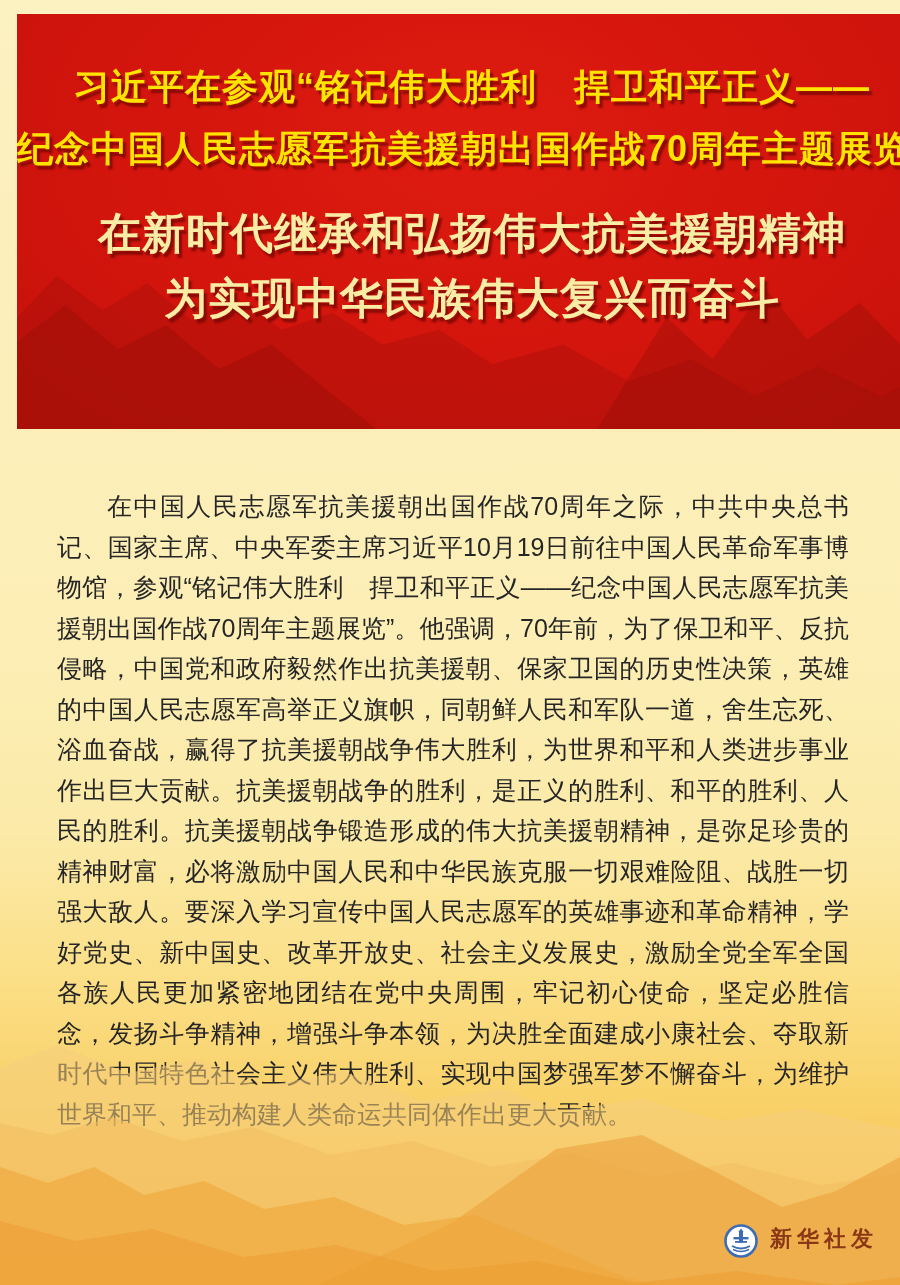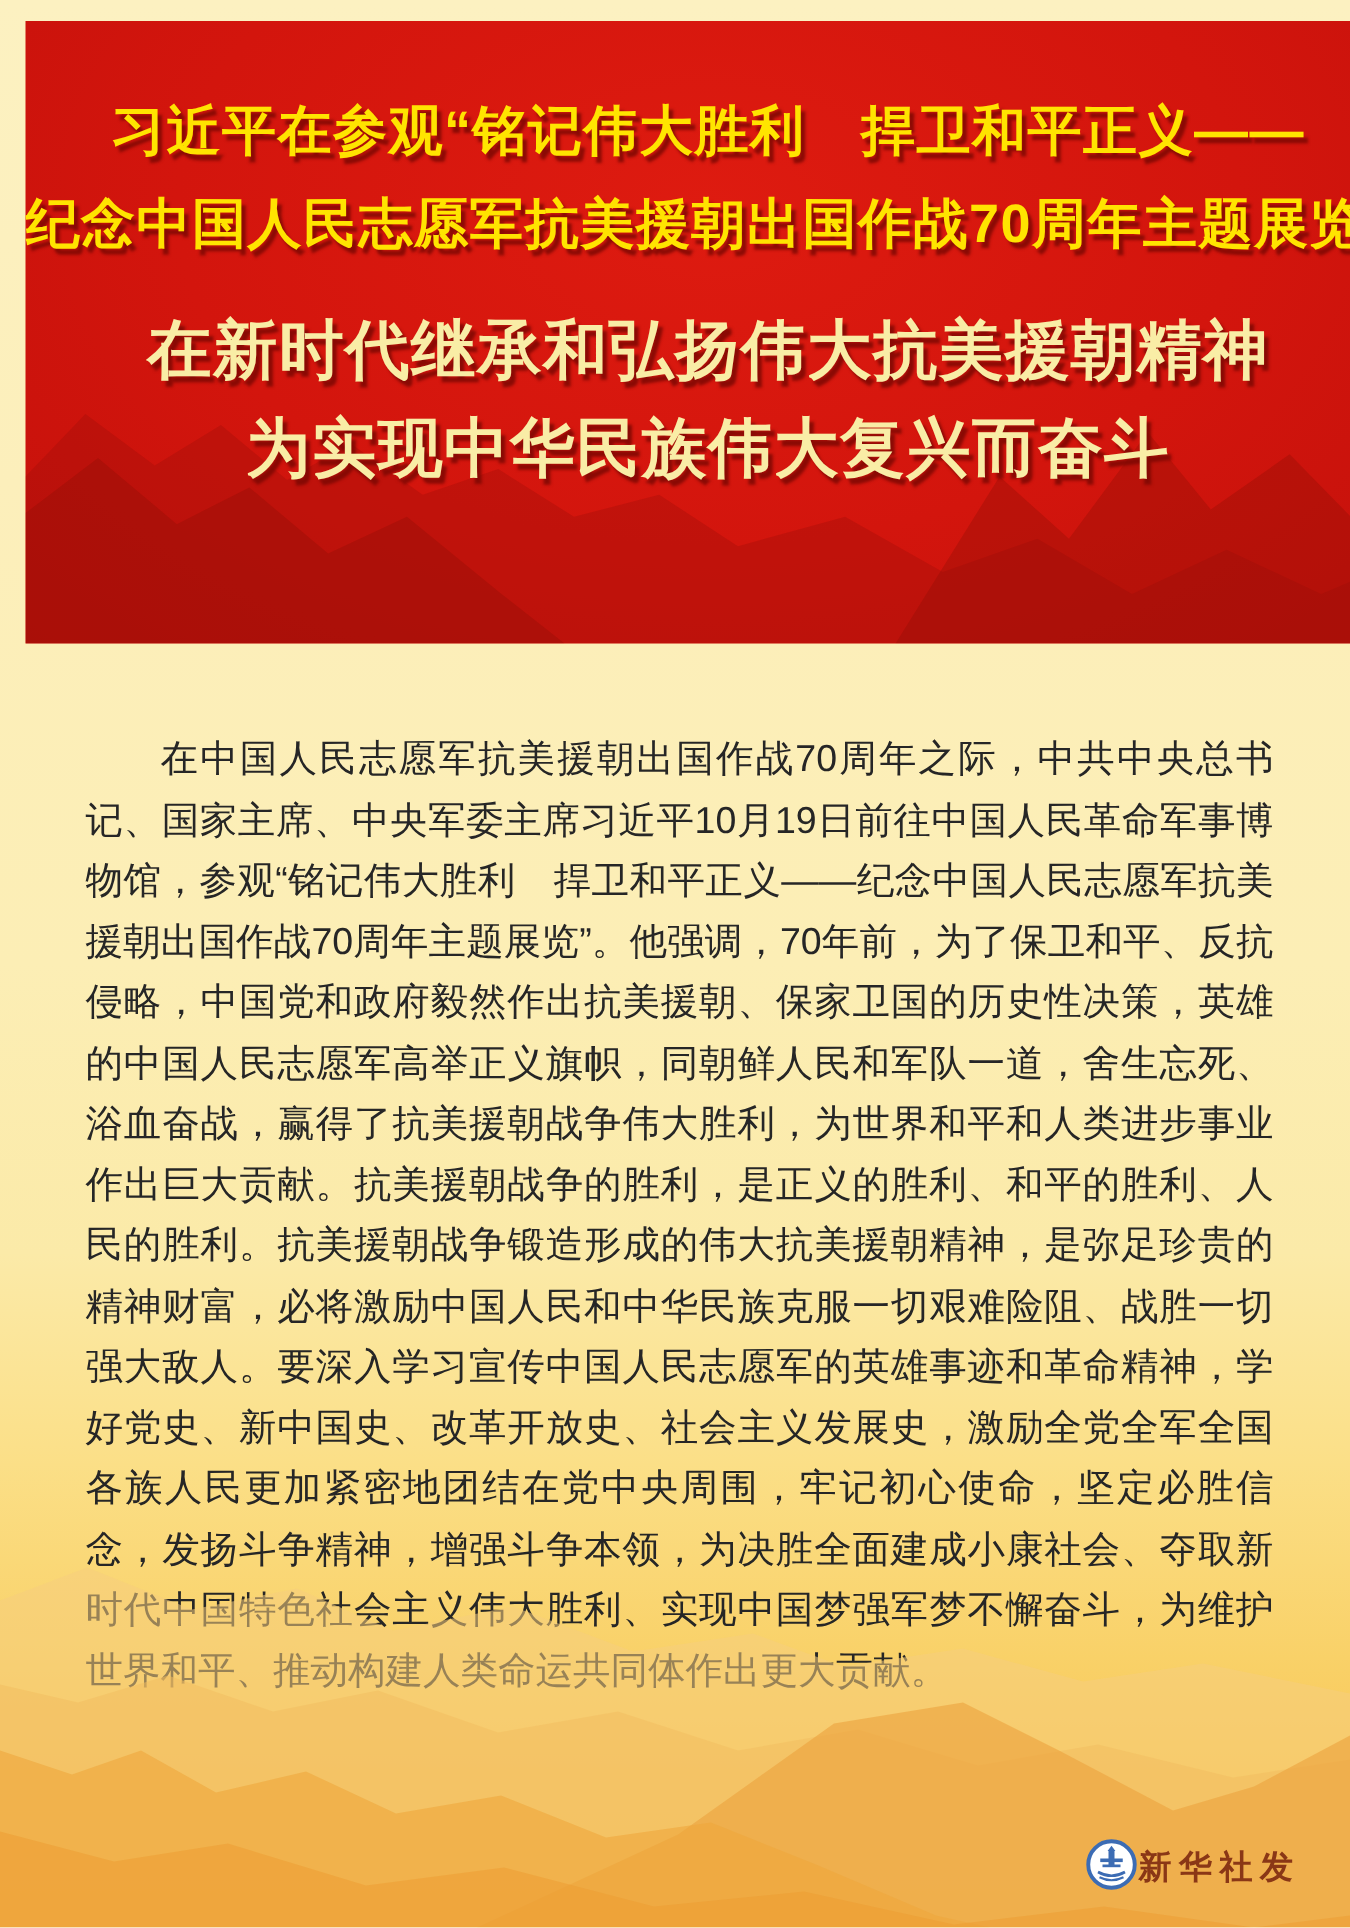--- a/index.html
+++ b/index.html
@@ -34,21 +34,21 @@
     position:absolute;left:57px;top:440px;width:792px;
     font-size:25px;line-height:40.5px;color:#262626;
     text-align:justify;text-justify:inter-ideograph;margin-top:46px;
   }
   #article p{margin:0;text-indent:2em;}
   
   #bottom-mountains{position:absolute;left:0;bottom:0;width:900px;height:270px;}
   
   #credit{
     position:absolute;left:724px;top:1224px;height:36px;
-    display:flex;align-items:flex-end;gap:1px;
+    display:flex;align-items:flex-start;gap:12px;
   }
   #credit .label{
     font-size:22px;letter-spacing:5px;color:#8a3716;font-weight:bold;
   }
 </style>
 </head>
 <body>
 
 <div id="page">
 

